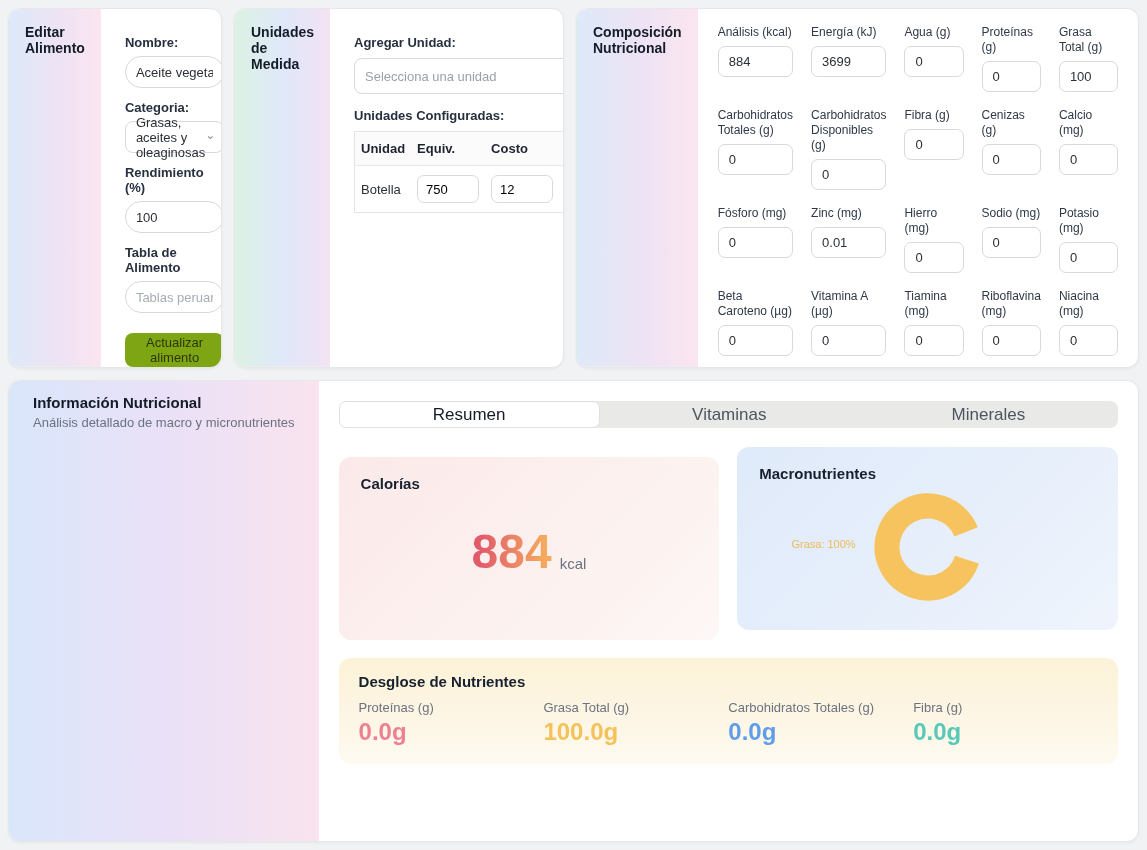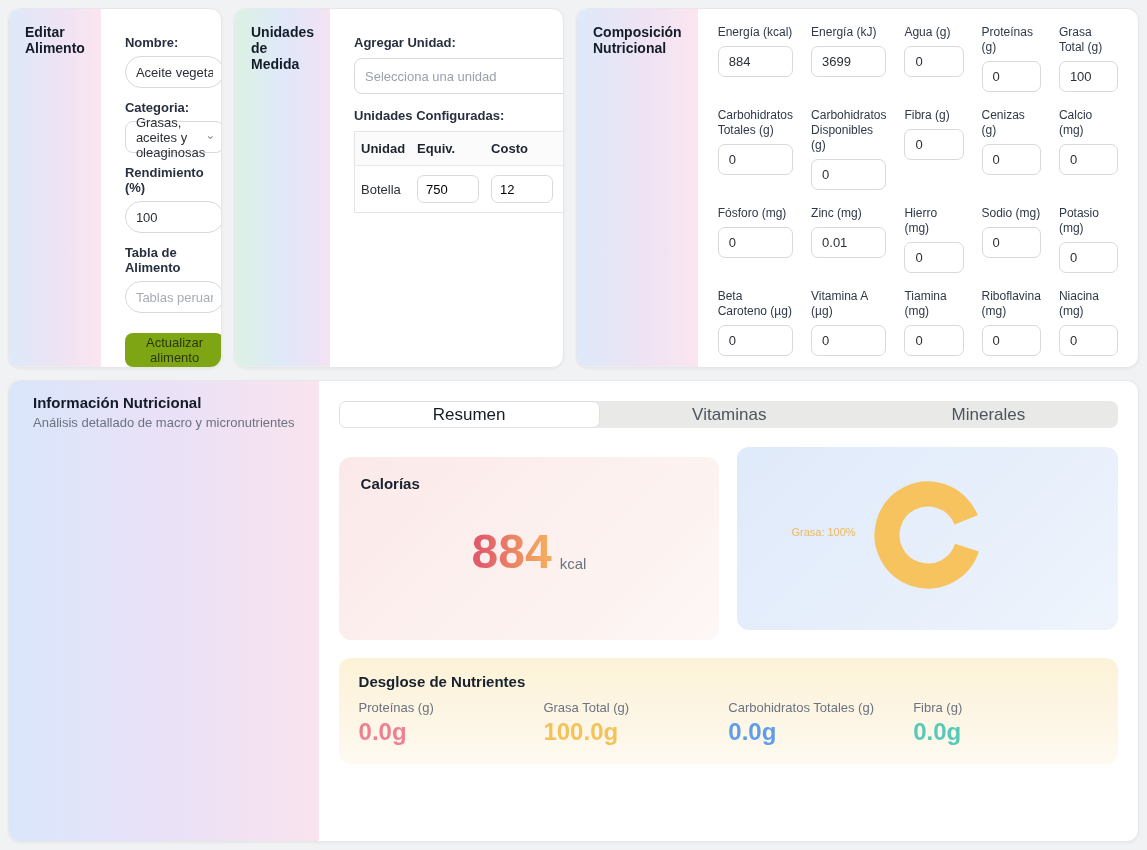--- a/index.html
+++ b/index.html
@@ -145,21 +145,21 @@
 
   .cal-center { height: 120px; display: flex; align-items: center; justify-content: center; }
   .cal-number {
     font-size: 48px; font-weight: 700; line-height: 1;
     background: linear-gradient(90deg,#e25b6b 10%,#f4a95e 90%);
     -webkit-background-clip: text; background-clip: text;
     -webkit-text-fill-color: transparent; color: transparent;
   }
   .cal-unit { font-size: 15px; color: #6b7280; margin: 22px 0 0 8px; }
 
-  .macro-center { height: 140px; display: flex; align-items: center; justify-content: center; }
+  .macro-center { height: 140px; display: flex; align-items: flex-start; justify-content: center; }
   .donut-wrap { position: relative; width: 130px; height: 130px; }
   .donut-label {
     position: absolute; right: 137px; top: 56px;
     white-space: nowrap; font-size: 11px; color: #edb95f;
   }
 
   .breakdown-card {
     margin-top: 18px;
     background: linear-gradient(180deg,#fcf2d7 0%,#fdf6e6 60%,#fefaf0 100%);
     border-radius: 12px;
@@ -243,21 +243,21 @@
         </div>
       </div>
     </div>
 
     <div class="card">
       <div class="card-header grad-blue-pink">
         <h2>Composición Nutricional</h2>
       </div>
       <div class="comp-grid">
         <div class="comp-field">
-          <span class="c-label">Energía (kcal)</span>
+          <span class="c-label">Análisis (kcal)</span>
           <input class="t-input" type="text" value="884" style="">
         </div>
         <div class="comp-field">
           <span class="c-label">Energía (kJ)</span>
           <input class="t-input" type="text" value="3699" style="">
         </div>
         <div class="comp-field">
           <span class="c-label">Agua (g)</span>
           <input class="t-input" type="text" value="0" style="">
         </div>
@@ -350,20 +350,21 @@
       <div class="charts-row">
         <div class="mini-card calories-card">
           <h3>Calorías</h3>
           <div class="cal-center">
             <span class="cal-number">884</span>
             <span class="cal-unit">kcal</span>
           </div>
         </div>
 
         <div class="mini-card macro-card">
+          <h3>Macronutrientes</h3>
           <div class="macro-center">
             <div class="donut-wrap">
               <span class="donut-label">Grasa: 100%</span>
               <svg width="130" height="130" viewBox="0 0 130 130">
                 <circle cx="65" cy="65" r="41" fill="none" stroke="#f6c35e" stroke-width="25" stroke-dasharray="228.9 28.7" transform="rotate(18 65 65)"></circle>
               </svg>
             </div>
           </div>
         </div>
       </div>

